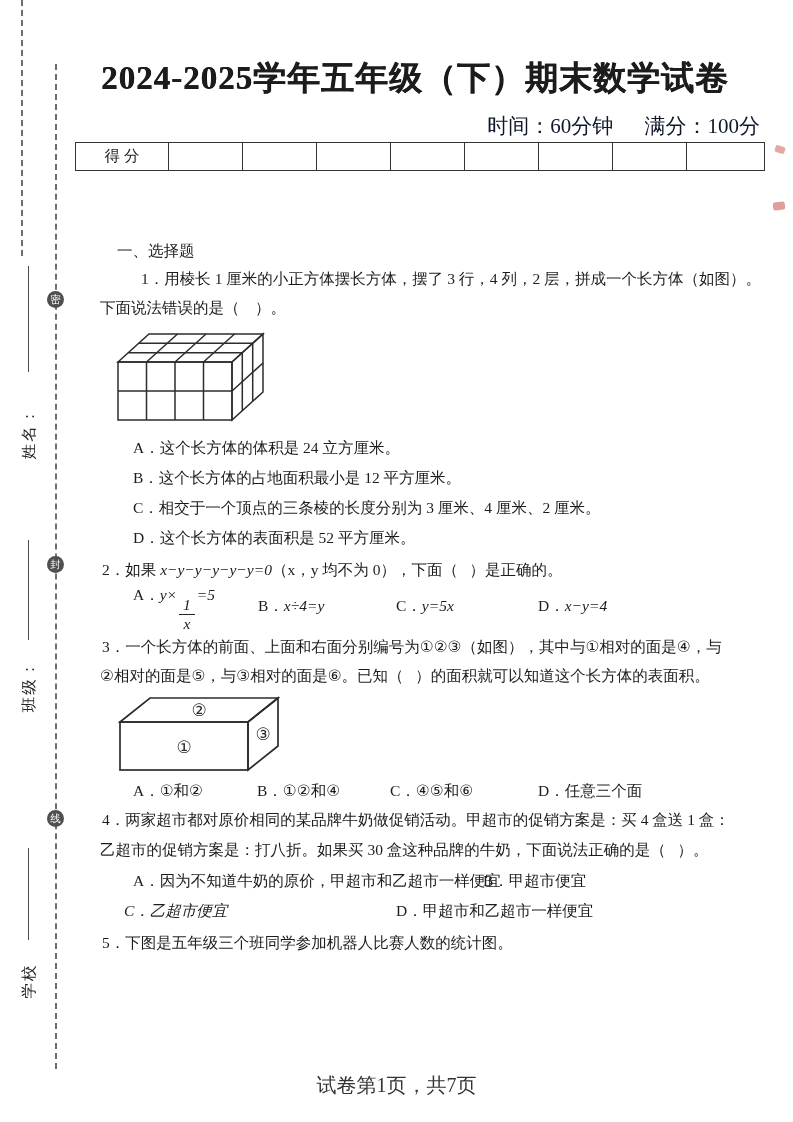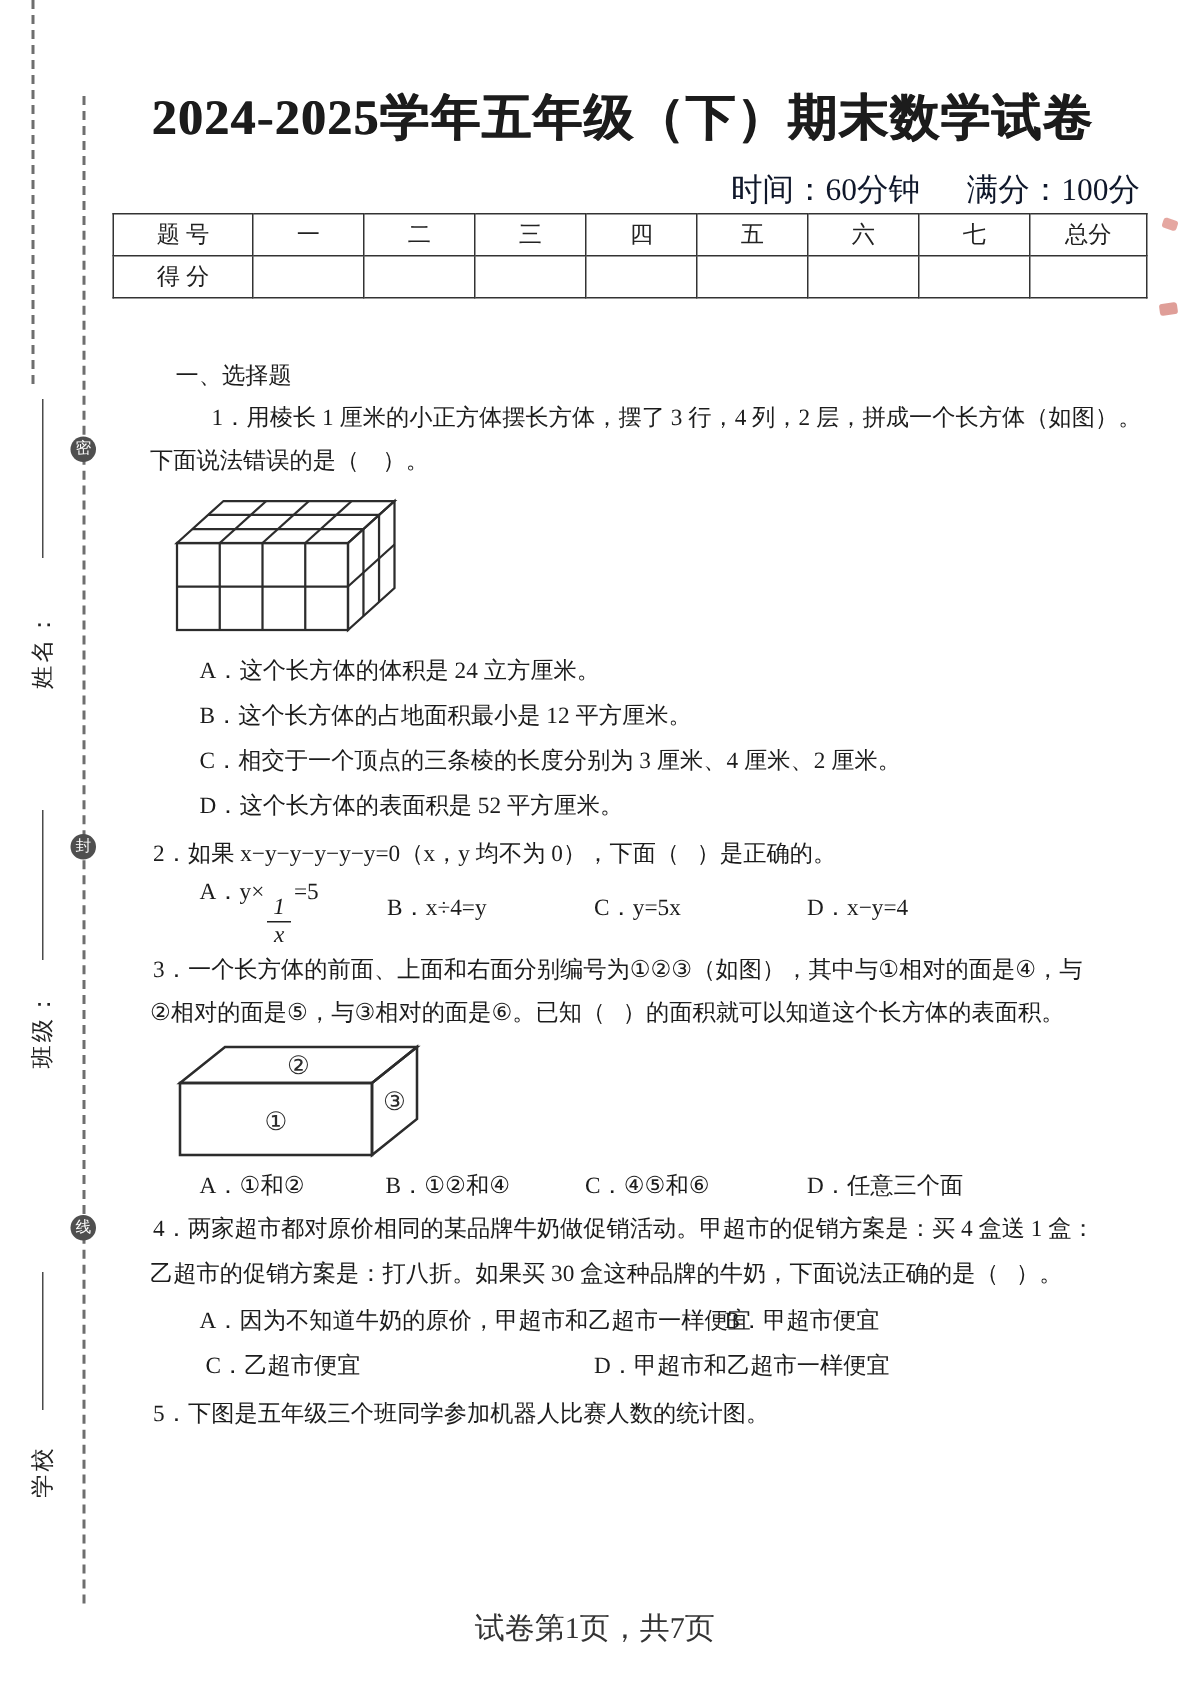--- a/index.html
+++ b/index.html
@@ -29,21 +29,21 @@
   .seal{position:absolute;width:17px;height:17px;border-radius:50%;
     background:#4f4f4f;color:#fdfdfd;font-size:10.5px;line-height:17px;
     text-align:center;font-family:"Liberation Sans","DejaVu Sans",sans-serif;}
   .vlabel{position:absolute;transform:translate(-50%,-50%) rotate(-90deg);
     font-size:15.5px;letter-spacing:2px;white-space:nowrap;color:#222;}
   
   svg{display:block;}
   .fig line,.fig polygon,.fig rect{stroke:#2c2c2c;fill:none;}
   .fig text{fill:#2c2c2c;font-family:"DejaVu Sans","Liberation Sans",sans-serif;}
   
-  .mi{}
+  .mi{font-style:italic;}
   .frac{display:inline-flex;flex-direction:column;align-items:center;
     vertical-align:-0.65em;line-height:1.05;margin:0 2px;font-style:italic;}
   .frac .num{border-bottom:1.3px solid #222;padding:0 4px 1px 4px;}
   .frac .den{padding-top:1px;}
   
   .scan-mark{position:absolute;border-radius:2px;opacity:0.75;}
   #footer{left:0;top:1072px;width:793px;text-align:center;font-size:20px;color:#333;}
 </style>
 </head>
 <body>
@@ -80,31 +80,20 @@
         <col style="width:74px">
         <col style="width:74px">
       <col style="width:74px">
         <col style="width:74px">
         <col style="width:74px">
       <col style="width:74px">
         <col style="width:74px">
         <col>
     </colgroup>
     <tbody>
-        <tr>
-      <td>题 号</td>
-      <td>一</td>
-      <td>二</td>
-      <td>三</td>
-      <td>四</td>
-      <td>五</td>
-      <td>六</td>
-      <td>七</td>
-      <td>总分</td>
-    </tr>
     <tr>
       <td>得 分</td>
       <td></td>
       <td></td>
       <td></td>
       <td></td>
       <td></td>
       <td></td>
       <td></td>
       <td></td>
@@ -179,18 +168,18 @@
 
 <div class="abs txt" style="left:133px;top:782px;">A．①和②</div>
 <div class="abs txt" style="left:257px;top:782px;">B．①②和④</div>
 <div class="abs txt" style="left:390px;top:782px;">C．④⑤和⑥</div>
 <div class="abs txt" style="left:538px;top:782px;">D．任意三个面</div>
 
 <div class="abs txt" style="left:102px;top:811px;">4．两家超市都对原价相同的某品牌牛奶做促销活动。甲超市的促销方案是：买 4 盒送 1 盒：</div>
 <div class="abs txt" style="left:100px;top:841px;">乙超市的促销方案是：打八折。如果买 30 盒这种品牌的牛奶，下面说法正确的是（&nbsp;&nbsp;&nbsp;）。</div>
 <div class="abs txt" style="left:133px;top:872px;">A．因为不知道牛奶的原价，甲超市和乙超市一样便宜</div>
 <div class="abs txt" style="left:483px;top:872px;">B．甲超市便宜</div>
-<div class="abs txt" style="left:137px;top:902px;">C．乙超市便宜</div>
+<div class="abs txt" style="left:124px;top:902px;font-style:italic;">C．乙超市便宜</div>
 <div class="abs txt" style="left:396px;top:902px;">D．甲超市和乙超市一样便宜</div>
 
 <div class="abs txt" style="left:102px;top:934px;">5．下图是五年级三个班同学参加机器人比赛人数的统计图。</div>
 
 <div class="abs" id="footer">试卷第1页，共7页</div>
 
 </body></html>

